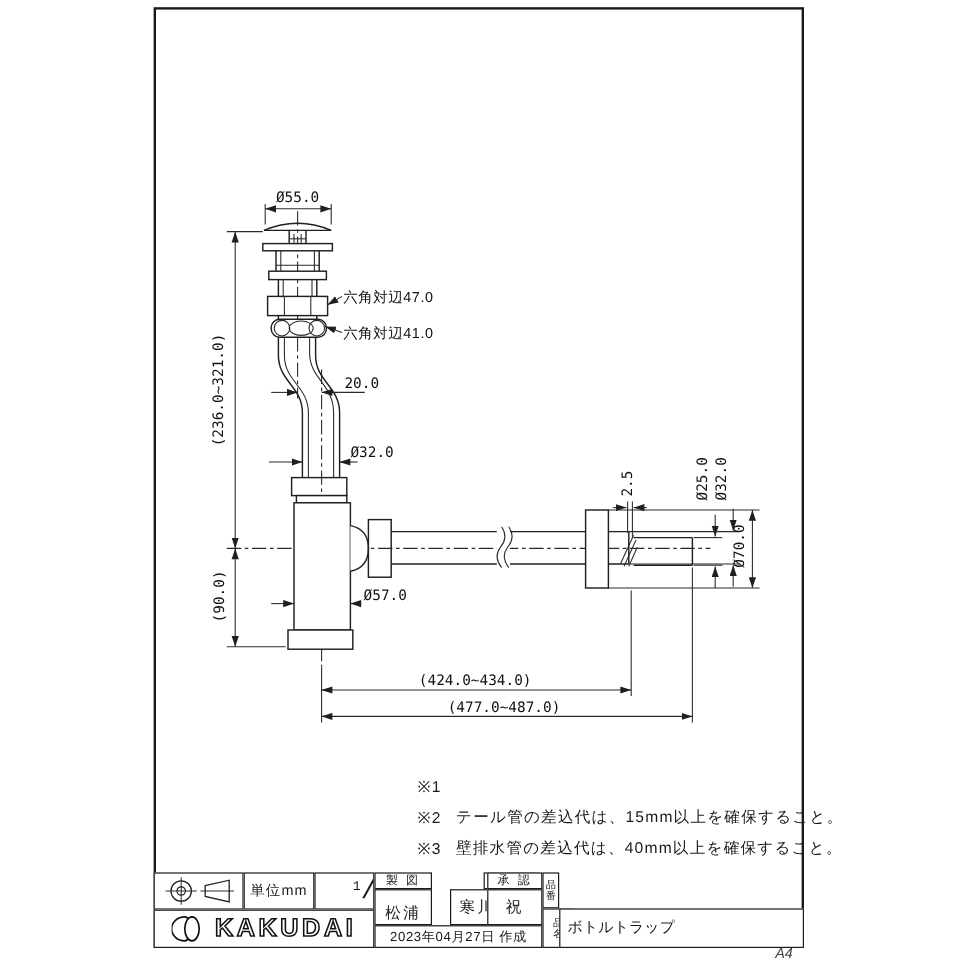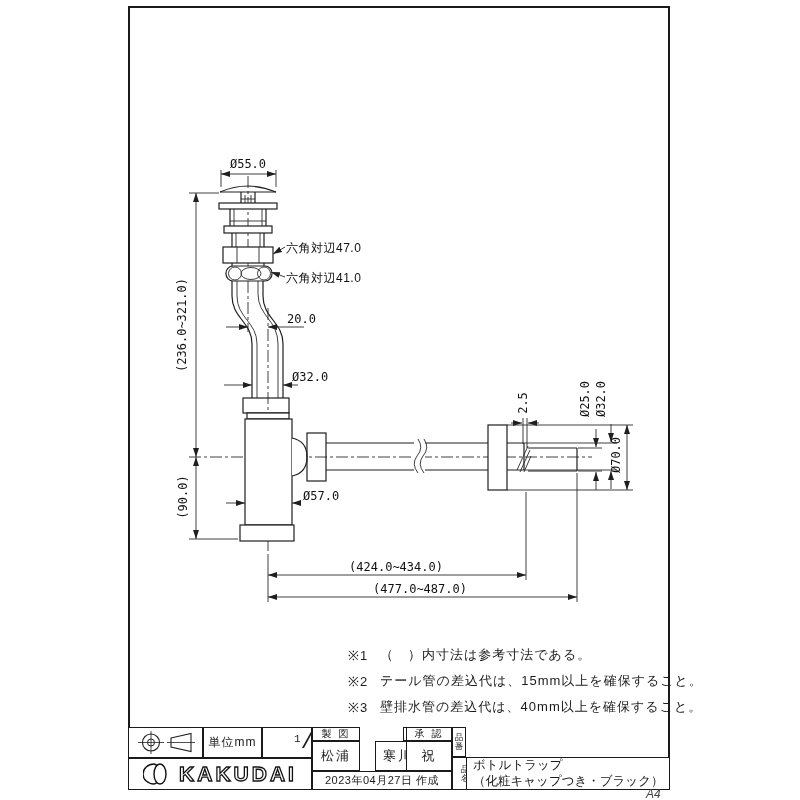--- a/index.html
+++ b/index.html
@@ -196,21 +196,20 @@
       <line class="thin" x1="268" y1="575" x2="526" y2="575" marker-start="url(#arwS)" marker-end="url(#arw)"></line>
       <text x="396" y="571" text-anchor="middle">(424.0~434.0)</text>
       <line class="thin" x1="268" y1="597" x2="577" y2="597" marker-start="url(#arwS)" marker-end="url(#arw)"></line>
       <text x="420" y="593" text-anchor="middle">(477.0~487.0)</text>
     </g>
   </svg>
 
   <div class="notes">
     <div class="row">
       <span class="mark">※1</span>
-      <span>（　）内寸法は参考寸法である。</span>
     </div>
     <div class="row">
       <span class="mark">※2</span>
       <span>テール管の差込代は、15mm以上を確保すること。</span>
     </div>
     <div class="row">
       <span class="mark">※3</span>
       <span>壁排水管の差込代は、40mm以上を確保すること。</span>
     </div>
   </div>
@@ -250,21 +249,21 @@
     <div class="cell hdr" style="left:184px;top:0;width:48px;height:14px;">
       <span>製 図</span>
     </div>
     <div class="cell hdr" style="left:232px;top:0;width:46px;height:14px;margin-left:43px;">
       <span>検 図</span>
     </div>
     <div class="cell hdr" style="left:278px;top:0;width:46px;height:14px;">
       <span>承 認</span>
     </div>
 
-    <div class="cell nm" style="left:184px;top:14px;width:48px;height:30px;">
+    <div class="cell nm" style="left:184px;top:14px;width:48px;height:30px;align-items:flex-end;">
       <span>松浦</span>
     </div>
     <div class="cell nm" style="left:232px;top:14px;width:46px;height:30px;margin-left:15px;">
       <span>寒川</span>
     </div>
     <div class="cell nm" style="left:278px;top:14px;width:46px;height:30px;">
       <span>祝</span>
     </div>
 
     <div class="cell datecell" style="left:184px;top:44px;width:140px;height:19px;">
@@ -273,20 +272,19 @@
 
     <div class="cell" style="left:324px;top:0;width:14px;height:30px;align-items:center;">
       <span class="vstack lblsm">品番</span>
     </div>
 
     <div class="cell" style="left:324px;top:30px;width:26px;height:33px;">
       <span class="vstack lblsm">品名</span>
     </div>
     <div class="cell pname" style="left:338px;top:30px;width:204px;height:33px;">
       <span>ボトルトラップ</span>
-      <span>（化粧キャップつき・ブラック）</span>
     </div>
 
   </div>
 
   <div class="a4">A4</div>
 
 </div>
 
 </body></html>

